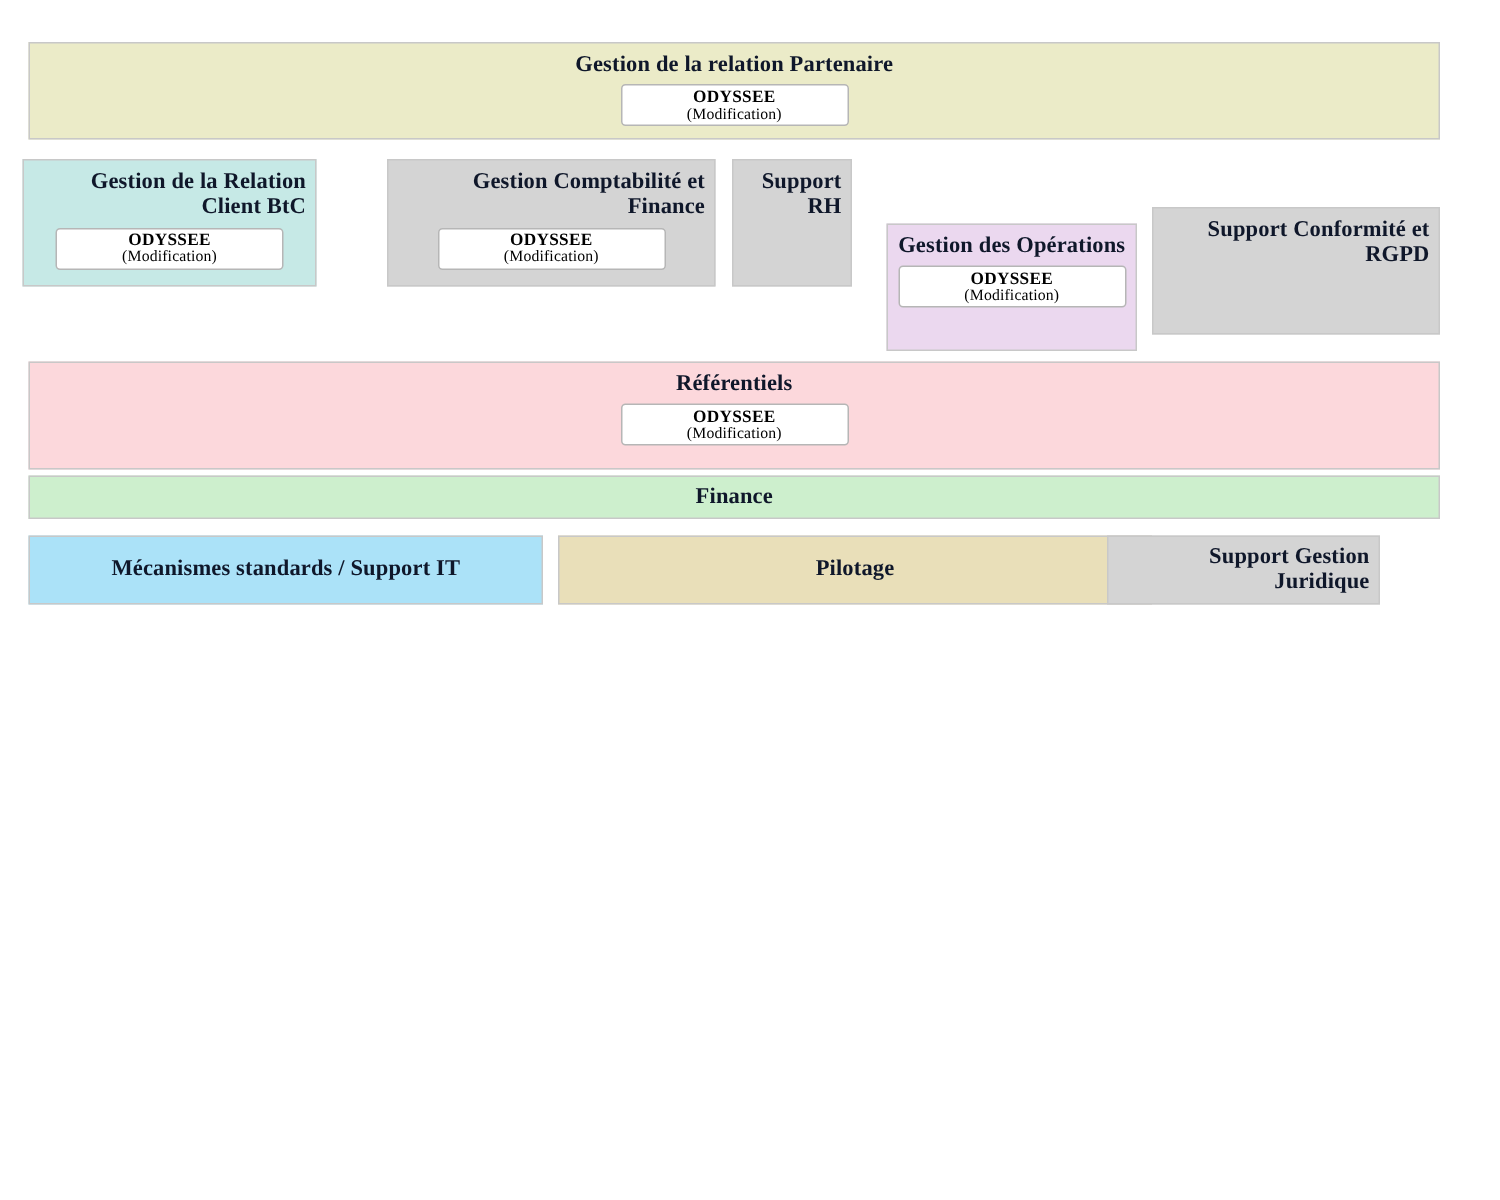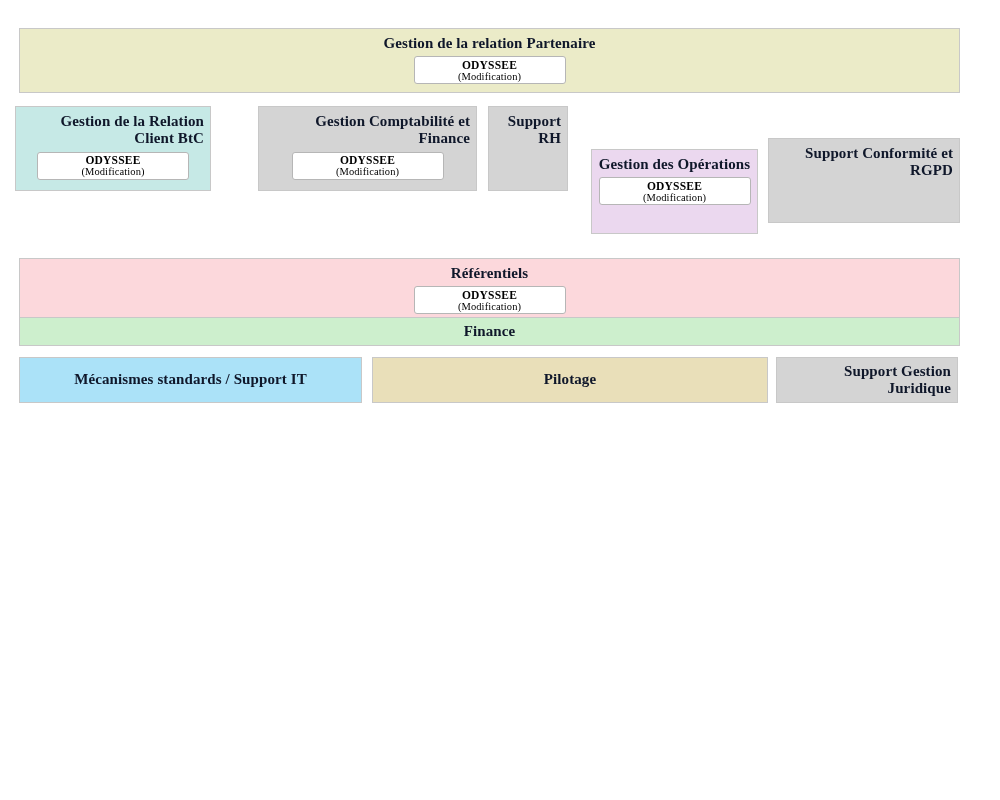--- a/index.html
+++ b/index.html
@@ -107,32 +107,32 @@
     <div class="block" style="left: 591px; top: 106px; width: 167px; height: 85px; background: rgb(235, 216, 239); border-color: rgb(200, 200, 200); margin-top: 43px;">
       <div class="block-title">Gestion des Opérations</div>
       <div class="odyssee" style="background: rgb(255, 255, 255); border-color: rgb(182, 182, 182);">
         <div class="odyssee-name">ODYSSEE</div>
         <div class="odyssee-state">(Modification)</div>
       </div>
     </div>
     <div class="block" style="left: 768px; top: 106px; width: 192px; height: 85px; background: rgb(212, 212, 212); border-color: rgb(200, 200, 200); margin-top: 32px;">
       <div class="block-title">Support Conformité et RGPD</div>
     </div>
-    <div class="block" style="left: 19px; top: 258px; width: 941px; height: 61px; background: rgb(252, 216, 220); border-color: rgb(200, 200, 200);">
+    <div class="block" style="left: 19px; top: 241px; width: 941px; height: 72px; background: rgb(252, 216, 220); border-color: rgb(200, 200, 200);">
       <div class="block-title">Référentiels</div>
       <div class="odyssee" style="background: rgb(255, 255, 255); border-color: rgb(182, 182, 182);">
         <div class="odyssee-name">ODYSSEE</div>
         <div class="odyssee-state">(Modification)</div>
       </div>
     </div>
     <div class="block bar" style="left: 19px; top: 317px; width: 941px; height: 29px; background: rgb(205, 239, 205); border-color: rgb(200, 200, 200);">
       <div class="block-title">Finance</div>
     </div>
     <div class="block bar" style="left: 19px; top: 357px; width: 343px; height: 46px; background: rgb(171, 226, 248); border-color: rgb(200, 200, 200);">
       <div class="block-title">Mécanismes standards / Support IT</div>
     </div>
     <div class="block bar" style="left: 372px; top: 357px; width: 396px; height: 46px; background: rgb(233, 223, 185); border-color: rgb(200, 200, 200);">
       <div class="block-title">Pilotage</div>
     </div>
-    <div class="block bar" style="left: 776px; top: 357px; width: 182px; height: 46px; background: rgb(212, 212, 212); border-color: rgb(200, 200, 200);">
+    <div class="block bar" style="left: 738px; top: 357px; width: 182px; height: 46px; background: rgb(212, 212, 212); border-color: rgb(200, 200, 200);">
       <div class="block-title">Support Gestion Juridique</div>
     </div>
   </div>
 
 </body></html>

